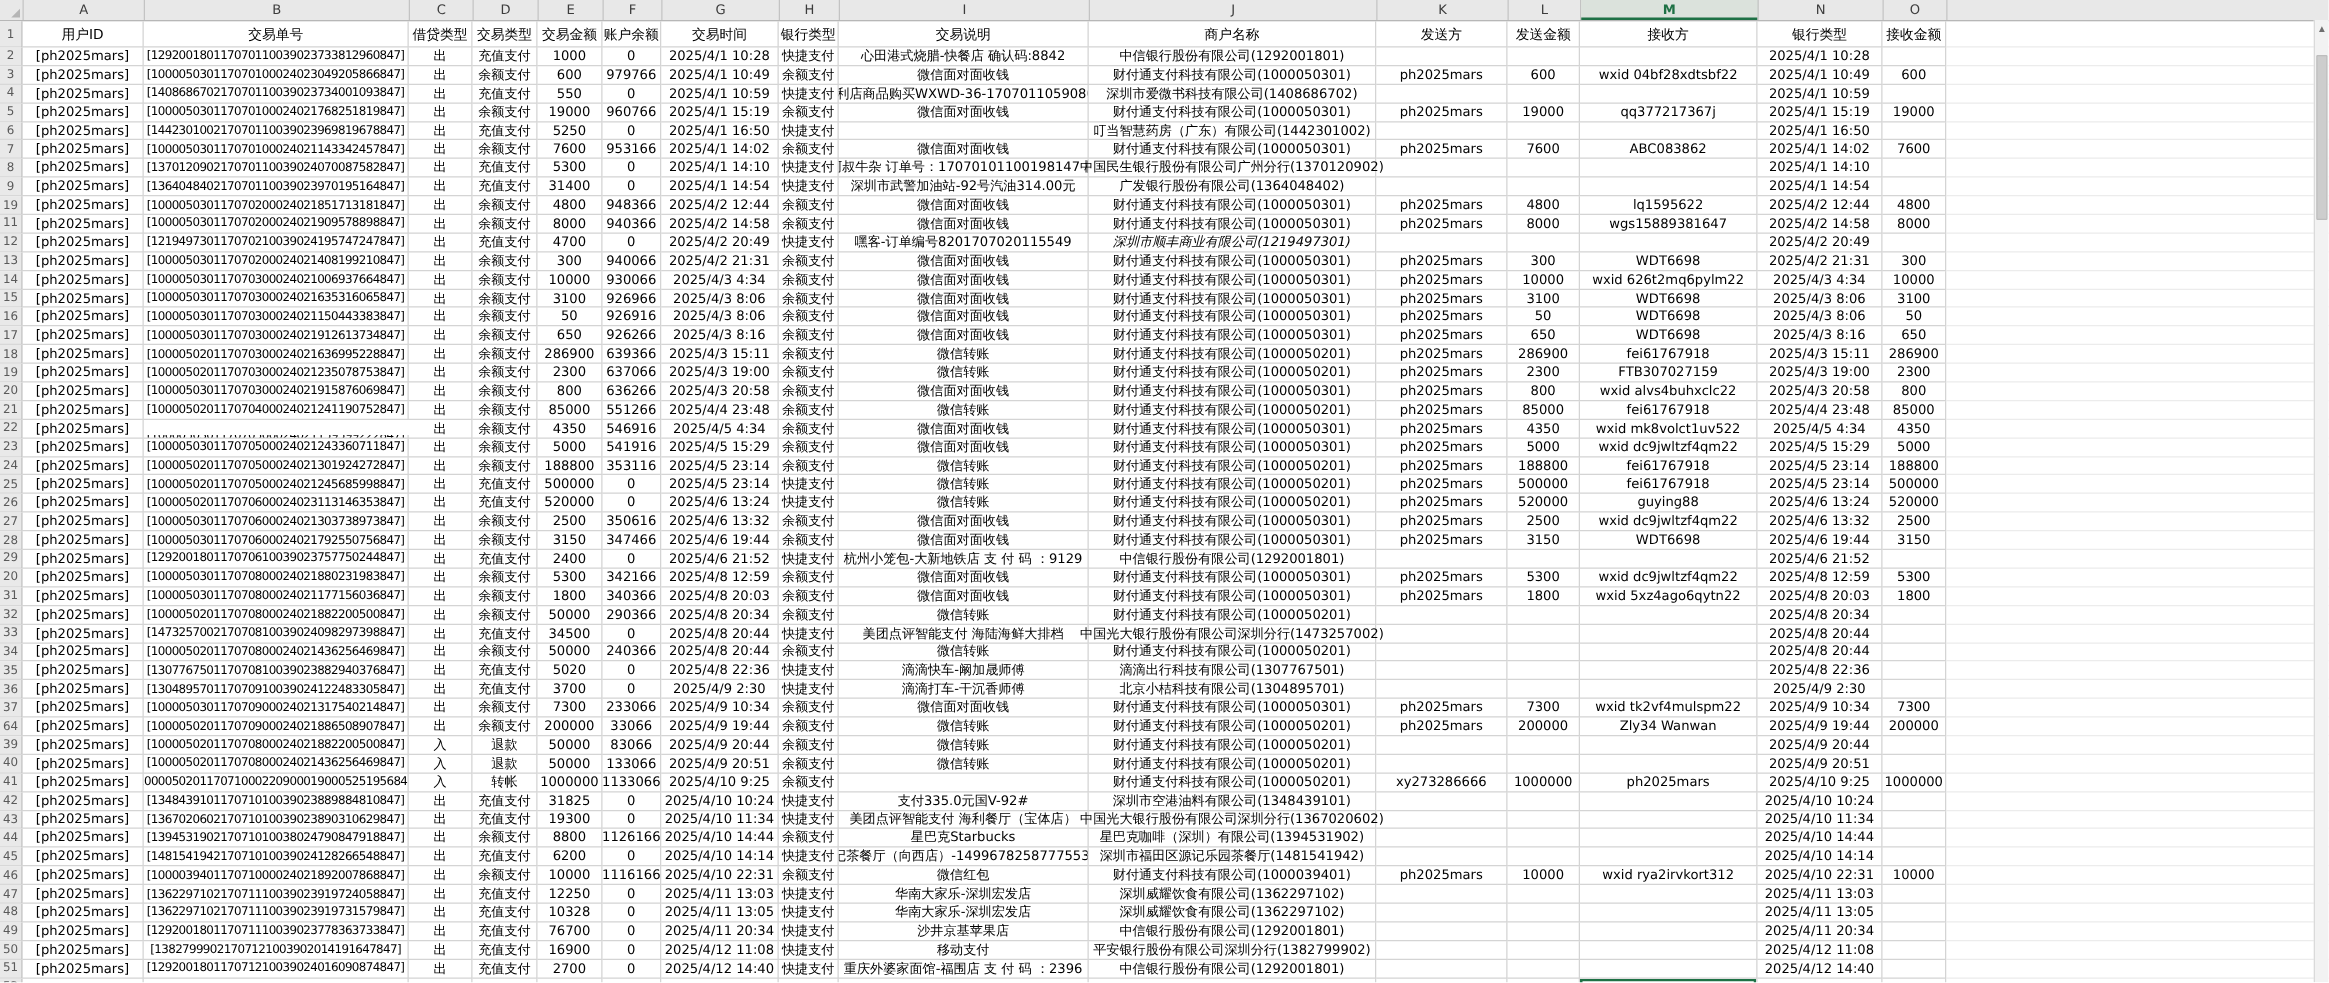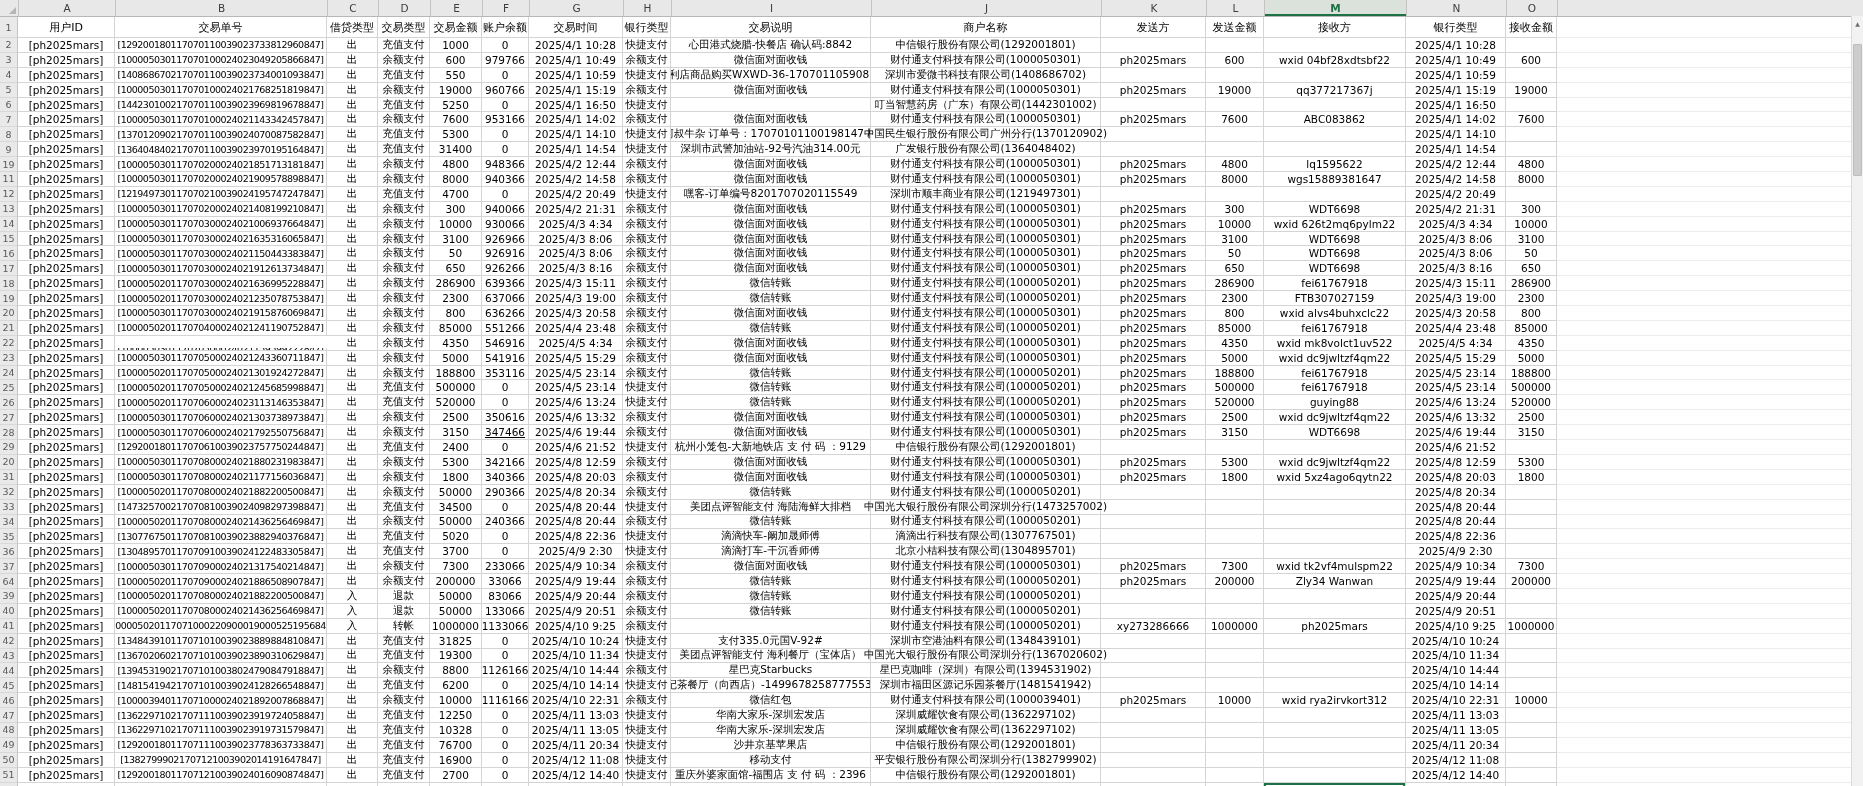--- a/index.html
+++ b/index.html
@@ -277,21 +277,21 @@
         <div class="rn">12</div>
         <div class="c" style="width: 97px;">[ph2025mars]</div>
         <div class="c bnum" style="width: 212px;">[121949730117070210039024195747247847]</div>
         <div class="c" style="width: 51px;">出</div>
         <div class="c" style="width: 52px;">充值支付</div>
         <div class="c" style="width: 52px;">4700</div>
         <div class="c" style="width: 47px;">0</div>
         <div class="c" style="width: 94px;">2025/4/2 20:49</div>
         <div class="c" style="width: 48px;">快捷支付</div>
         <div class="c" style="width: 200px; text-align: right;">嘿客-订单编号8201707020115549</div>
-        <div class="c spill" style="width: 230px;">深圳市顺丰商业有限公司(1219497301)</div>
+        <div class="c spill" style="width: 230px; font-style: italic;">深圳市顺丰商业有限公司(1219497301)</div>
         <div class="c" style="width: 105px;"></div>
         <div class="c" style="width: 58px;"></div>
         <div class="c" style="width: 142px;"></div>
         <div class="c" style="width: 100px;">2025/4/2 20:49</div>
         <div class="c" style="width: 51px;"></div>
         <div class="c cfill"></div>
       </div>
       <div class="row">
         <div class="rn">13</div>
         <div class="c" style="width: 97px;">[ph2025mars]</div>
@@ -577,21 +577,21 @@
         <div class="c" style="width: 51px;">2500</div>
         <div class="c cfill"></div>
       </div>
       <div class="row">
         <div class="rn">28</div>
         <div class="c" style="width: 97px;">[ph2025mars]</div>
         <div class="c bnum" style="width: 212px;">[100005030117070600024021792550756847]</div>
         <div class="c" style="width: 51px;">出</div>
         <div class="c" style="width: 52px;">余额支付</div>
         <div class="c" style="width: 52px;">3150</div>
-        <div class="c" style="width: 47px; text-decoration: underline;">347466</div>
+        <div class="c" style="width: 47px;">347466</div>
         <div class="c" style="width: 94px;">2025/4/6 19:44</div>
         <div class="c" style="width: 48px;">余额支付</div>
         <div class="c" style="width: 200px;">微信面对面收钱</div>
         <div class="c spill" style="width: 230px;">财付通支付科技有限公司(1000050301)</div>
         <div class="c" style="width: 105px;">ph2025mars</div>
         <div class="c" style="width: 58px;">3150</div>
         <div class="c" style="width: 142px;">WDT6698</div>
         <div class="c" style="width: 100px;">2025/4/6 19:44</div>
         <div class="c" style="width: 51px;">3150</div>
         <div class="c cfill"></div>

